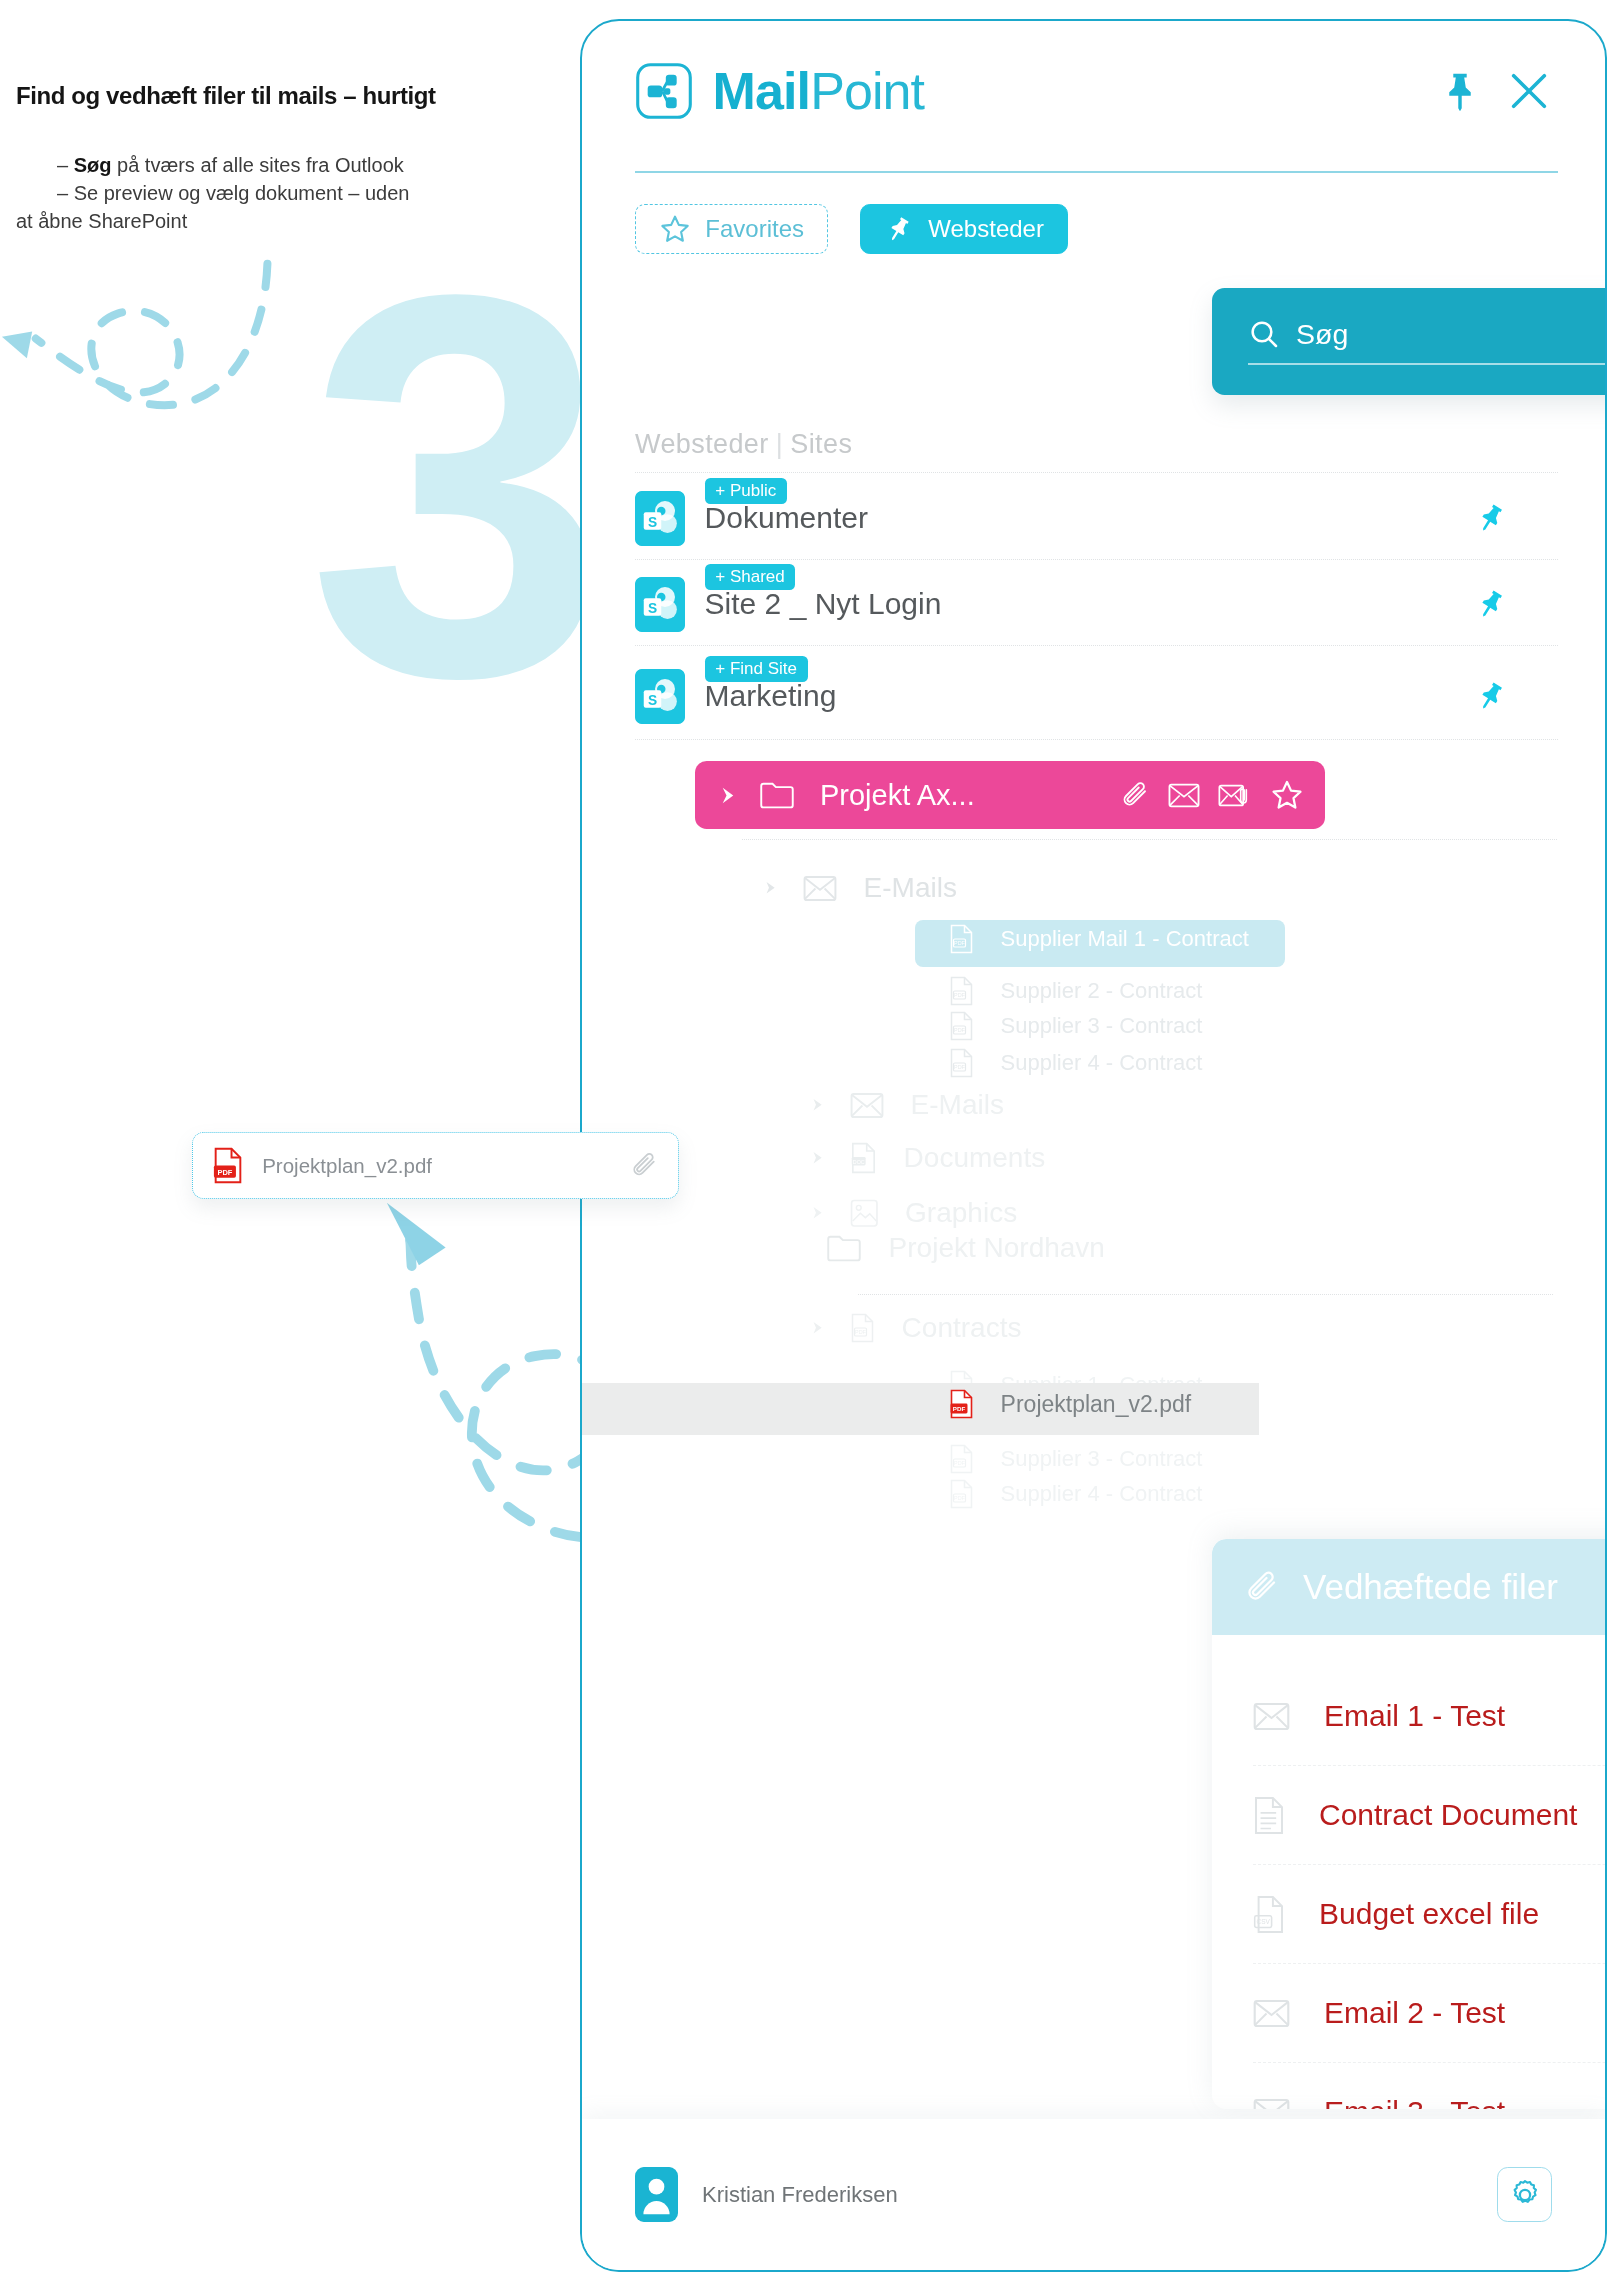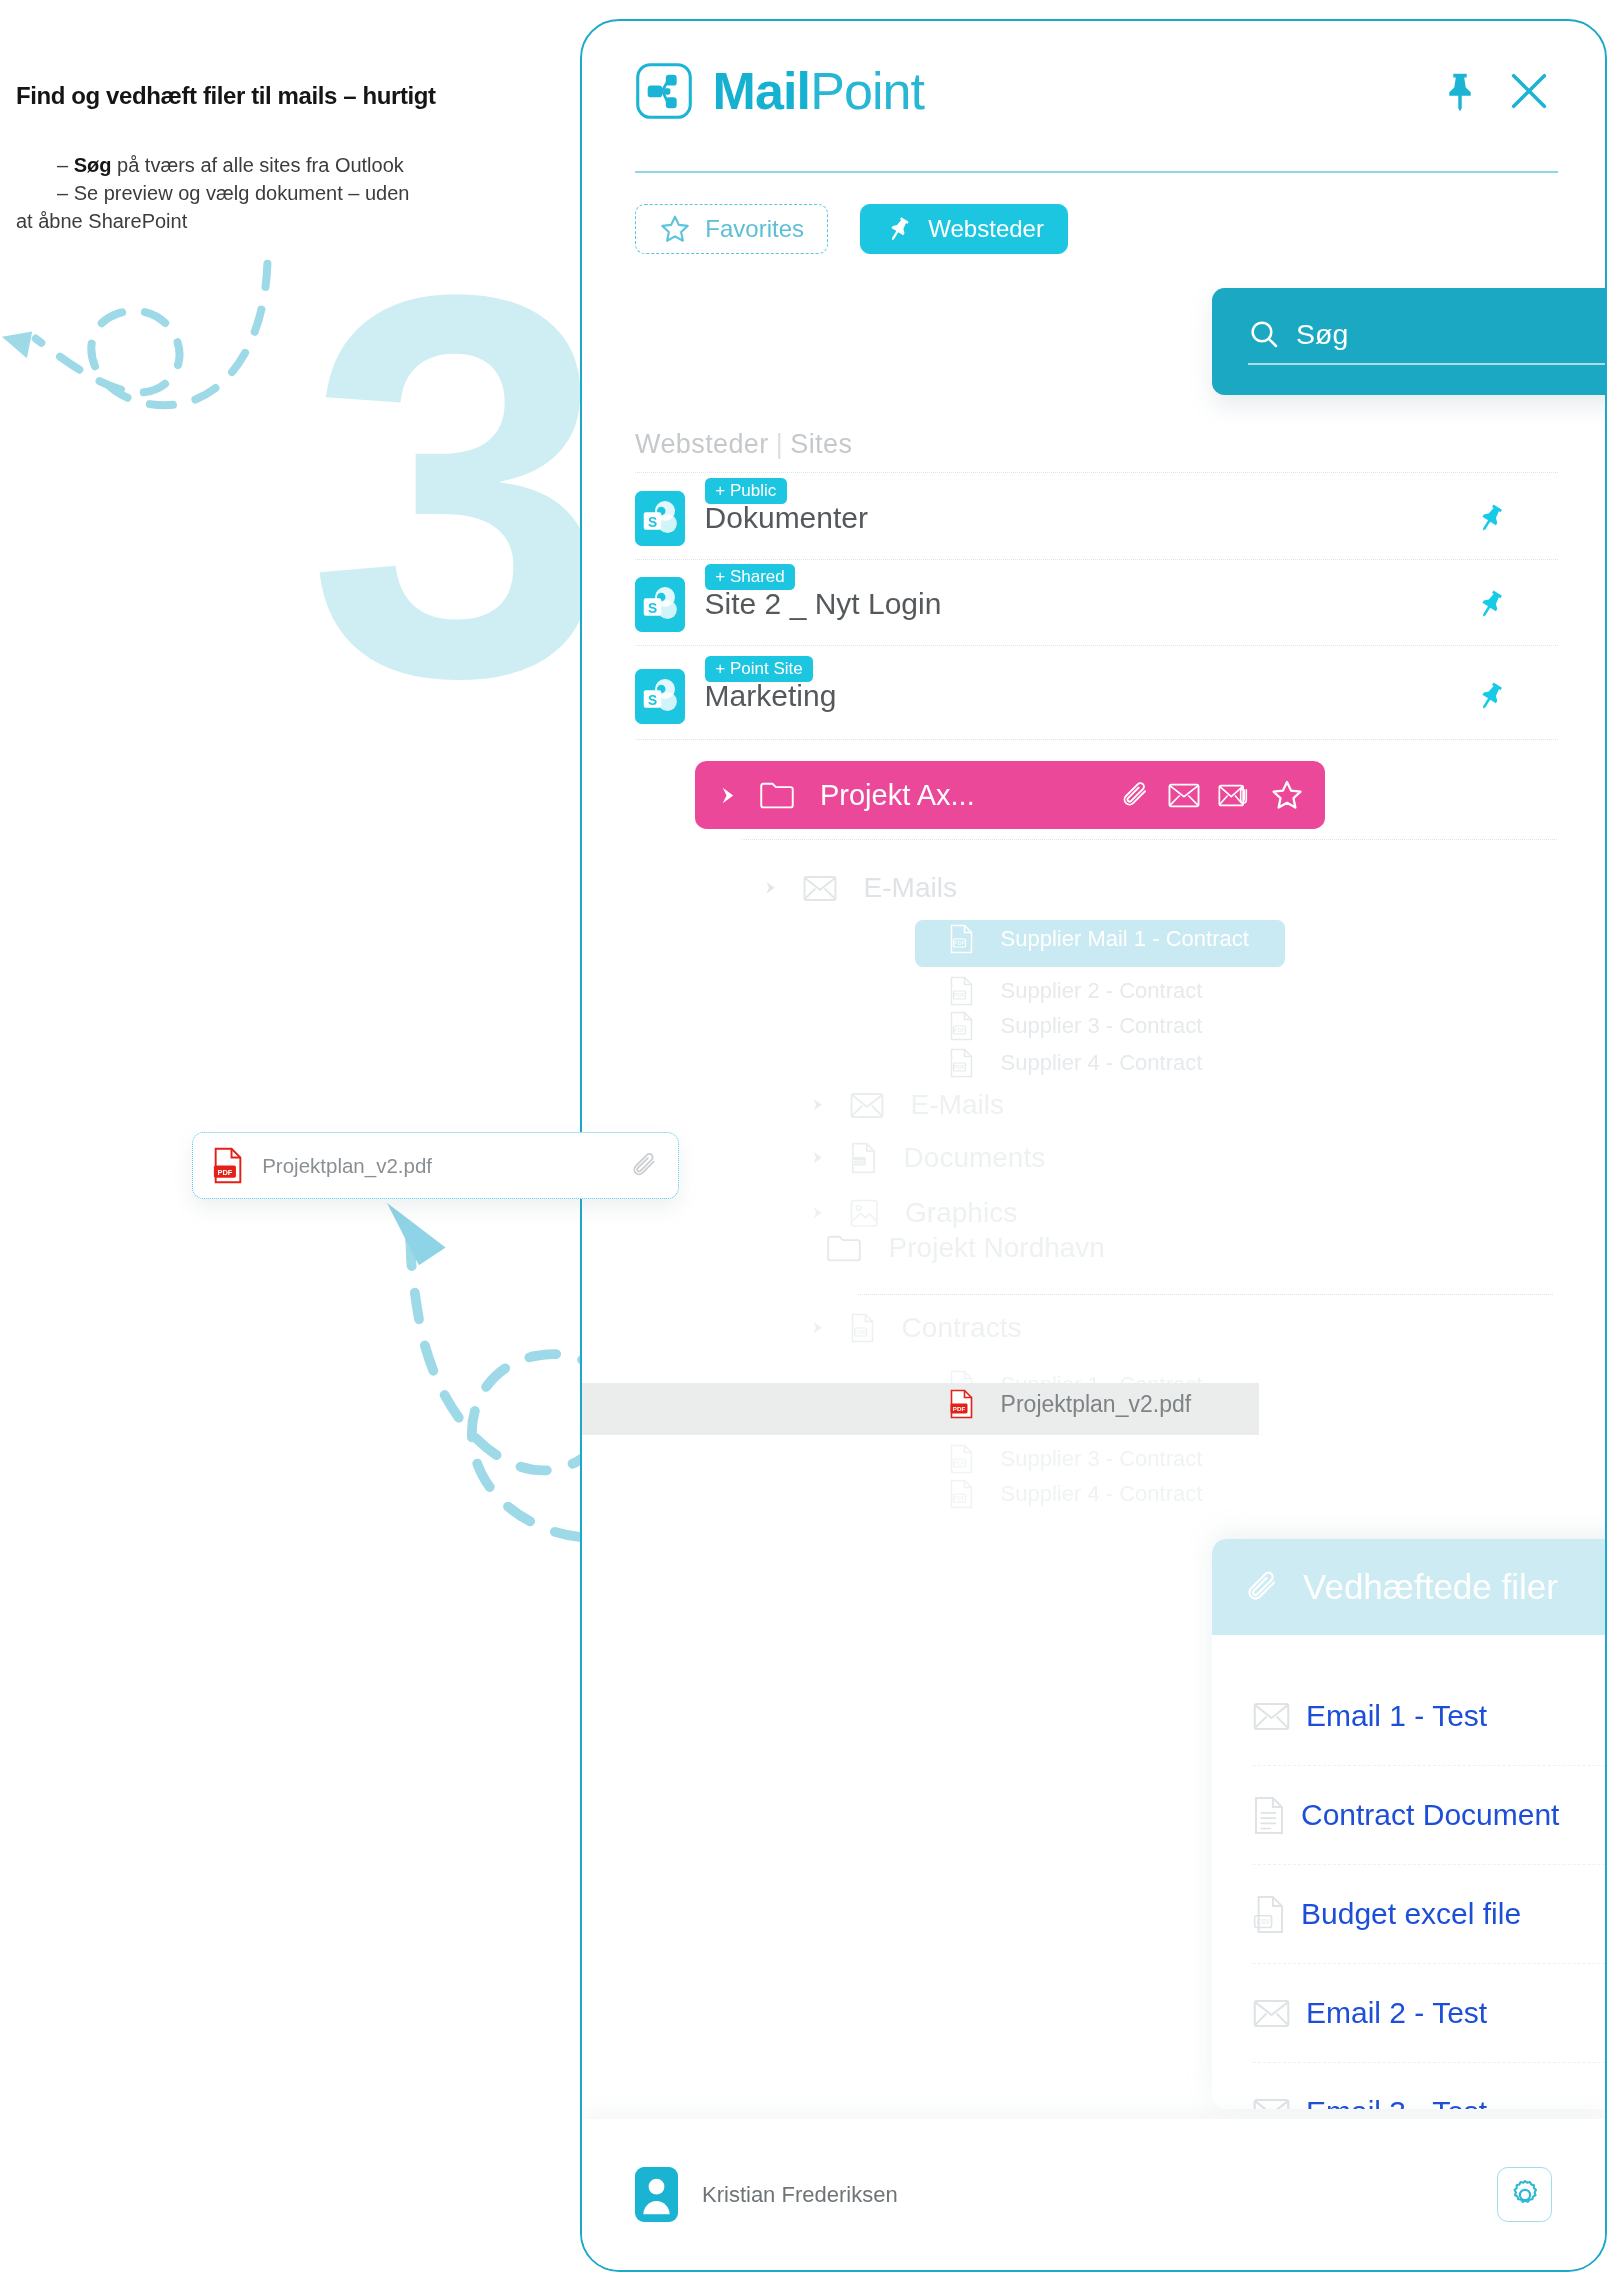--- a/index.html
+++ b/index.html
@@ -157,21 +157,21 @@
   .attach-head {
     height: 96px; background: #cdebf3; border-radius: 14.3px 14.3px 0 0;
     display: flex; align-items: center; padding: 0 32px;
   }
   .attach-head .ah-title { margin-left: 23px; flex: 1; font-size: 35px; color: #ffffff; }
   .attach-list { padding: 32px 0 0 0; }
   .at-row {
     height: 98px; display: flex; align-items: center; margin: 0 41px;
     cursor: pointer;
   }
-  .at-row .at-lbl { margin-left: 16px; font-size: 30px; color: #1d4ed8; white-space: nowrap; }
+  .at-row .at-lbl { margin-left: 34px; font-size: 30px; color: #b91c1c; white-space: nowrap; }
   .at-rule { margin: 0 41px; height: 0; border-top: 1.8px dashed #eef0f1; }
 
   
   .footer {
     position: absolute; left: 0; bottom: 0; width: 100%; height: 151px;
     display: flex; align-items: center; padding: 0 53px 0 53px; background: #fff;
     box-shadow: 0 -7.1px 19.6px rgba(150,165,175,0.10);
     z-index: 35;
   }
   .avatar {
@@ -318,21 +318,21 @@
     <div class="site-row" style="top:634px;">
       <svg class="sp-icon" viewBox="0 0 40 44">
         <rect width="40" height="44" rx="6" fill="#1cc5e0"></rect>
         <circle cx="24" cy="16" r="8" fill="#ffffff" opacity=".88"></circle>
         <circle cx="26" cy="26" r="7.5" fill="#ffffff" opacity=".8"></circle>
         <circle cx="21" cy="16" r="3.4" fill="#1cc5e0"></circle>
         <rect x="7" y="17" width="14" height="14" rx="1.6" fill="#ffffff"></rect>
         <text x="14" y="28.5" font-size="11" fill="#1cc5e0" text-anchor="middle" font-family="Liberation Sans, sans-serif" font-weight="bold">S</text>
       </svg>
       <div class="site-text">
-        <span class="badge">+ Point Site</span>
+        <span class="badge">+ Find Site</span>
         <span class="site-name">Marketing</span>
       </div>
       <svg class="site-pin" viewBox="0 0 24 24">
         <g transform="rotate(32 12 12)">
           <path d="M8.5 3 h7 v2 h-1.3 l.8 5.2 2.6 2.4 v1.9 H12.9 V21 l-.9 1.5 -.9-1.5 v-6.5 H6.4 v-1.9 l2.6-2.4 .8-5.2 H8.5 Z" fill="#17cbe8"></path>
         </g>
       </svg>
     </div>
     <div class="dotrule" style="position:absolute;left:53px;top:718px;width:923px;"></div>
 

